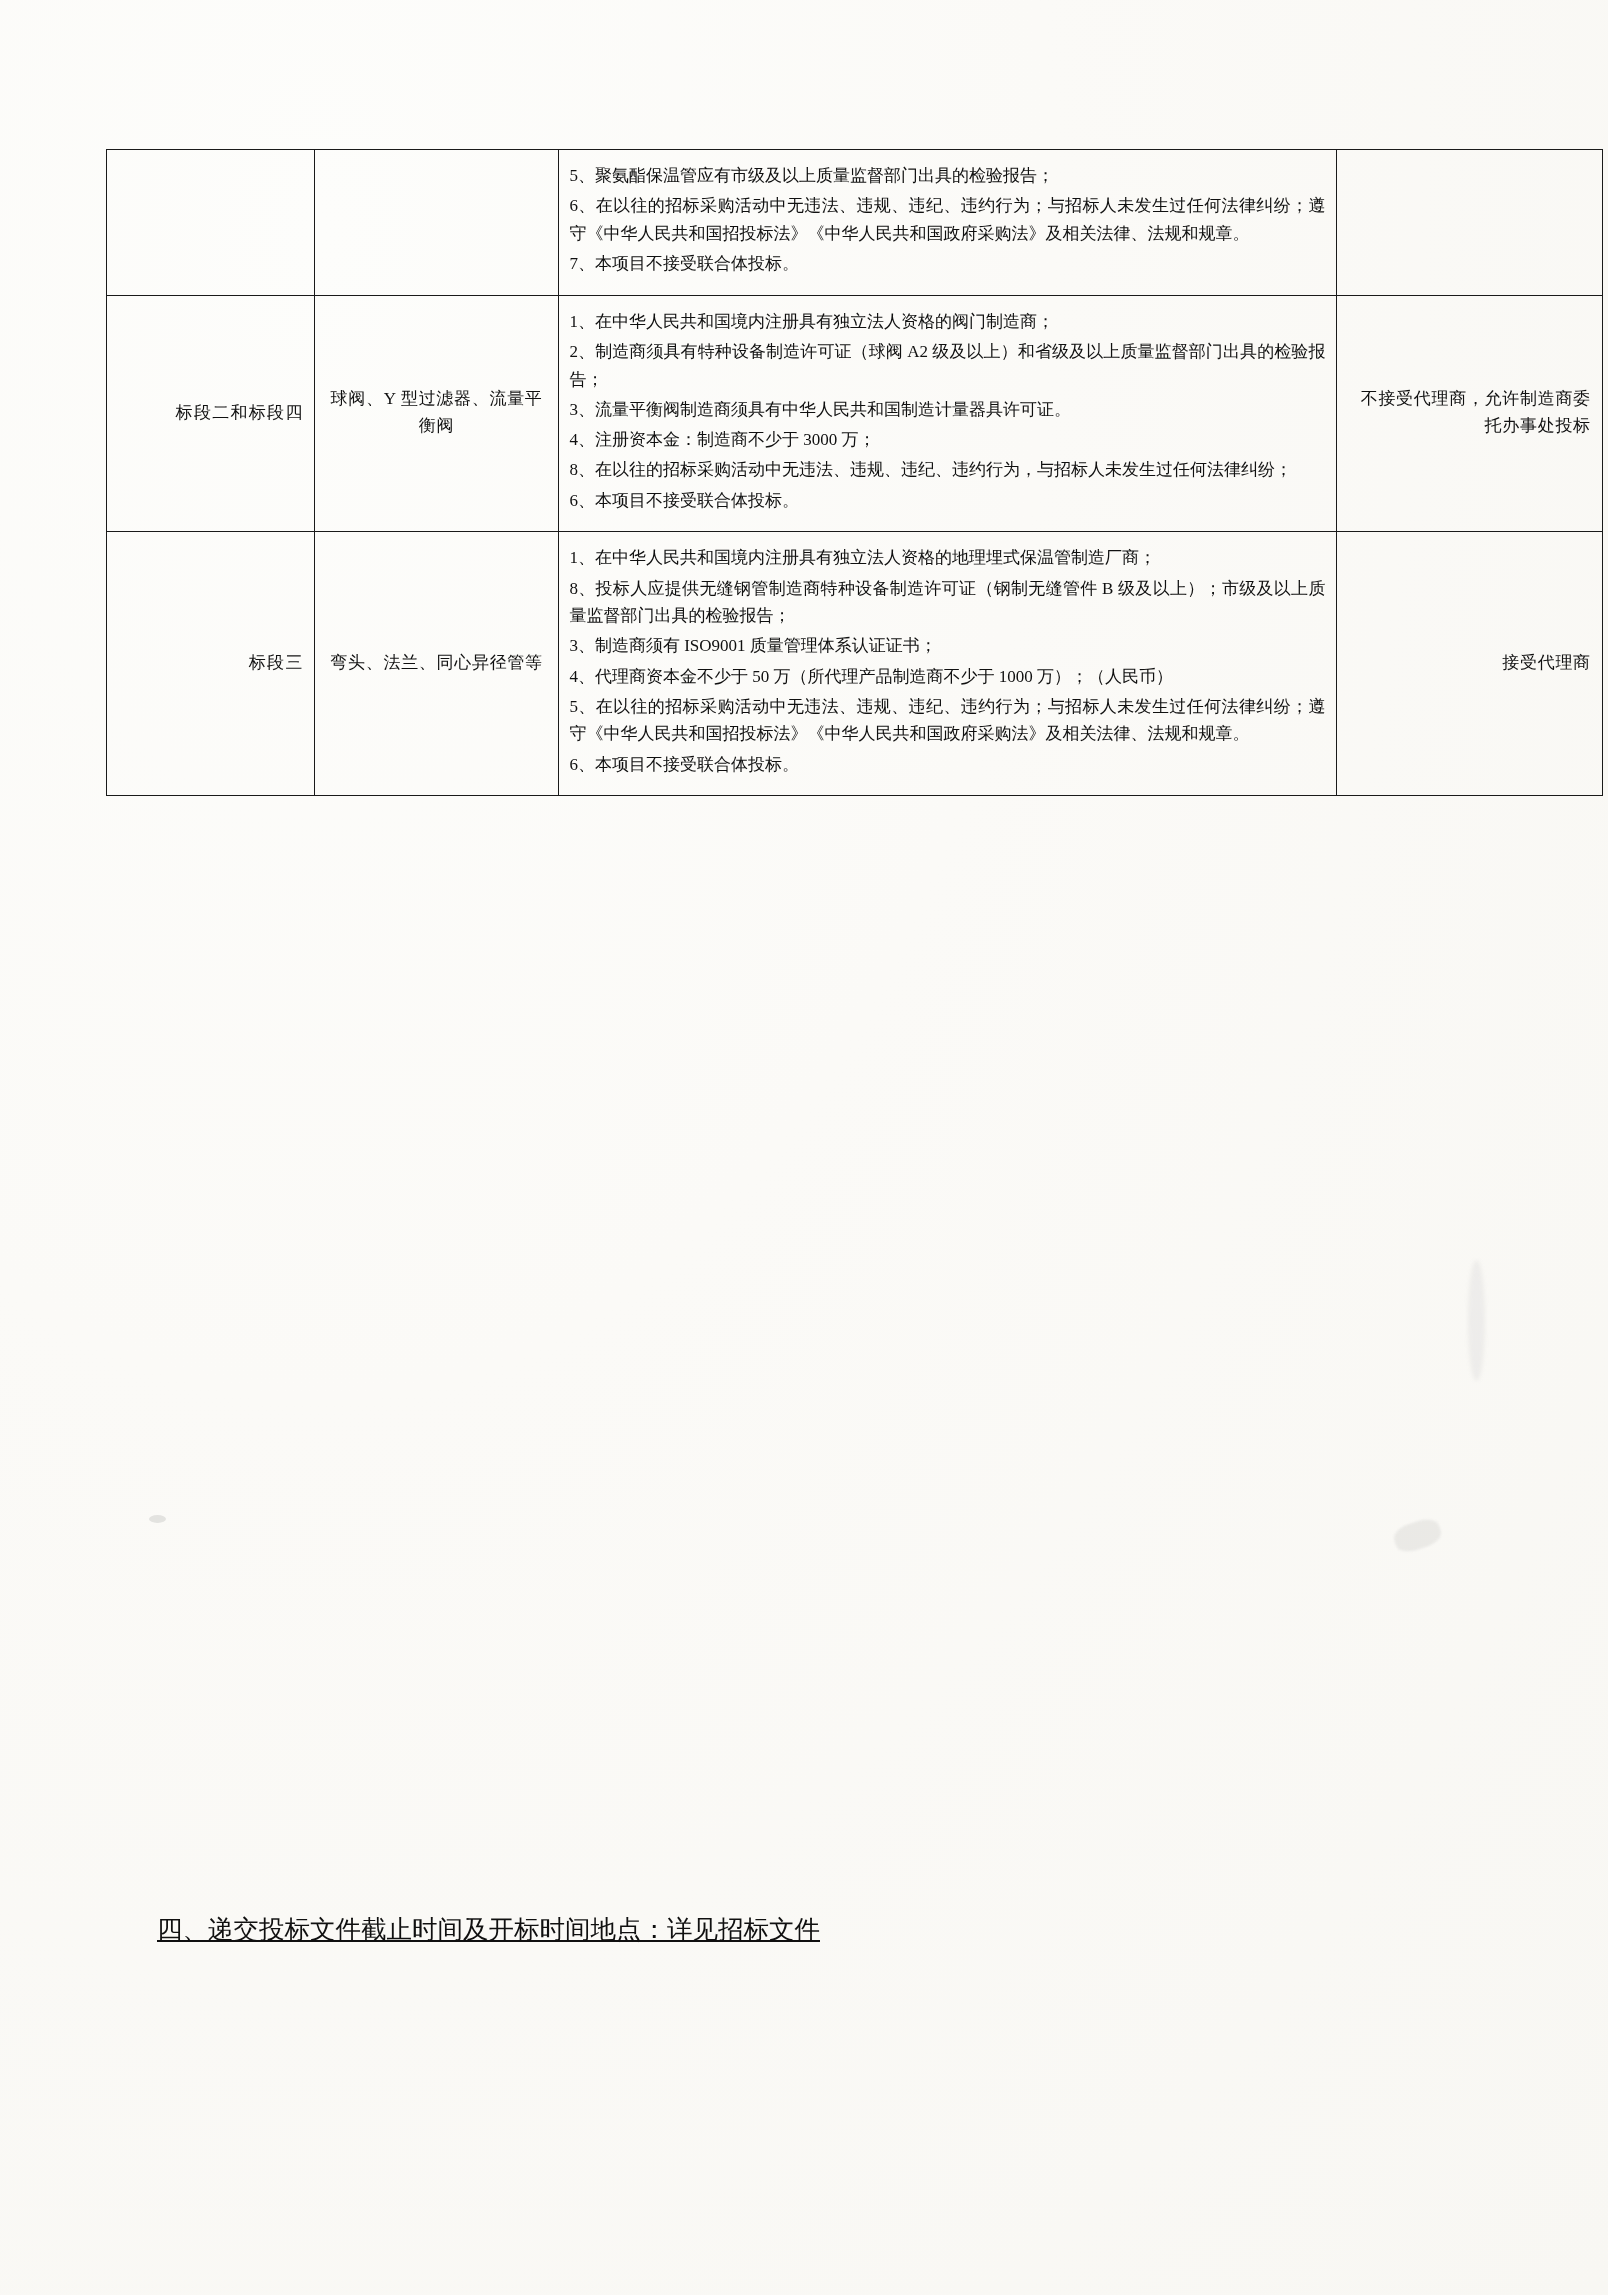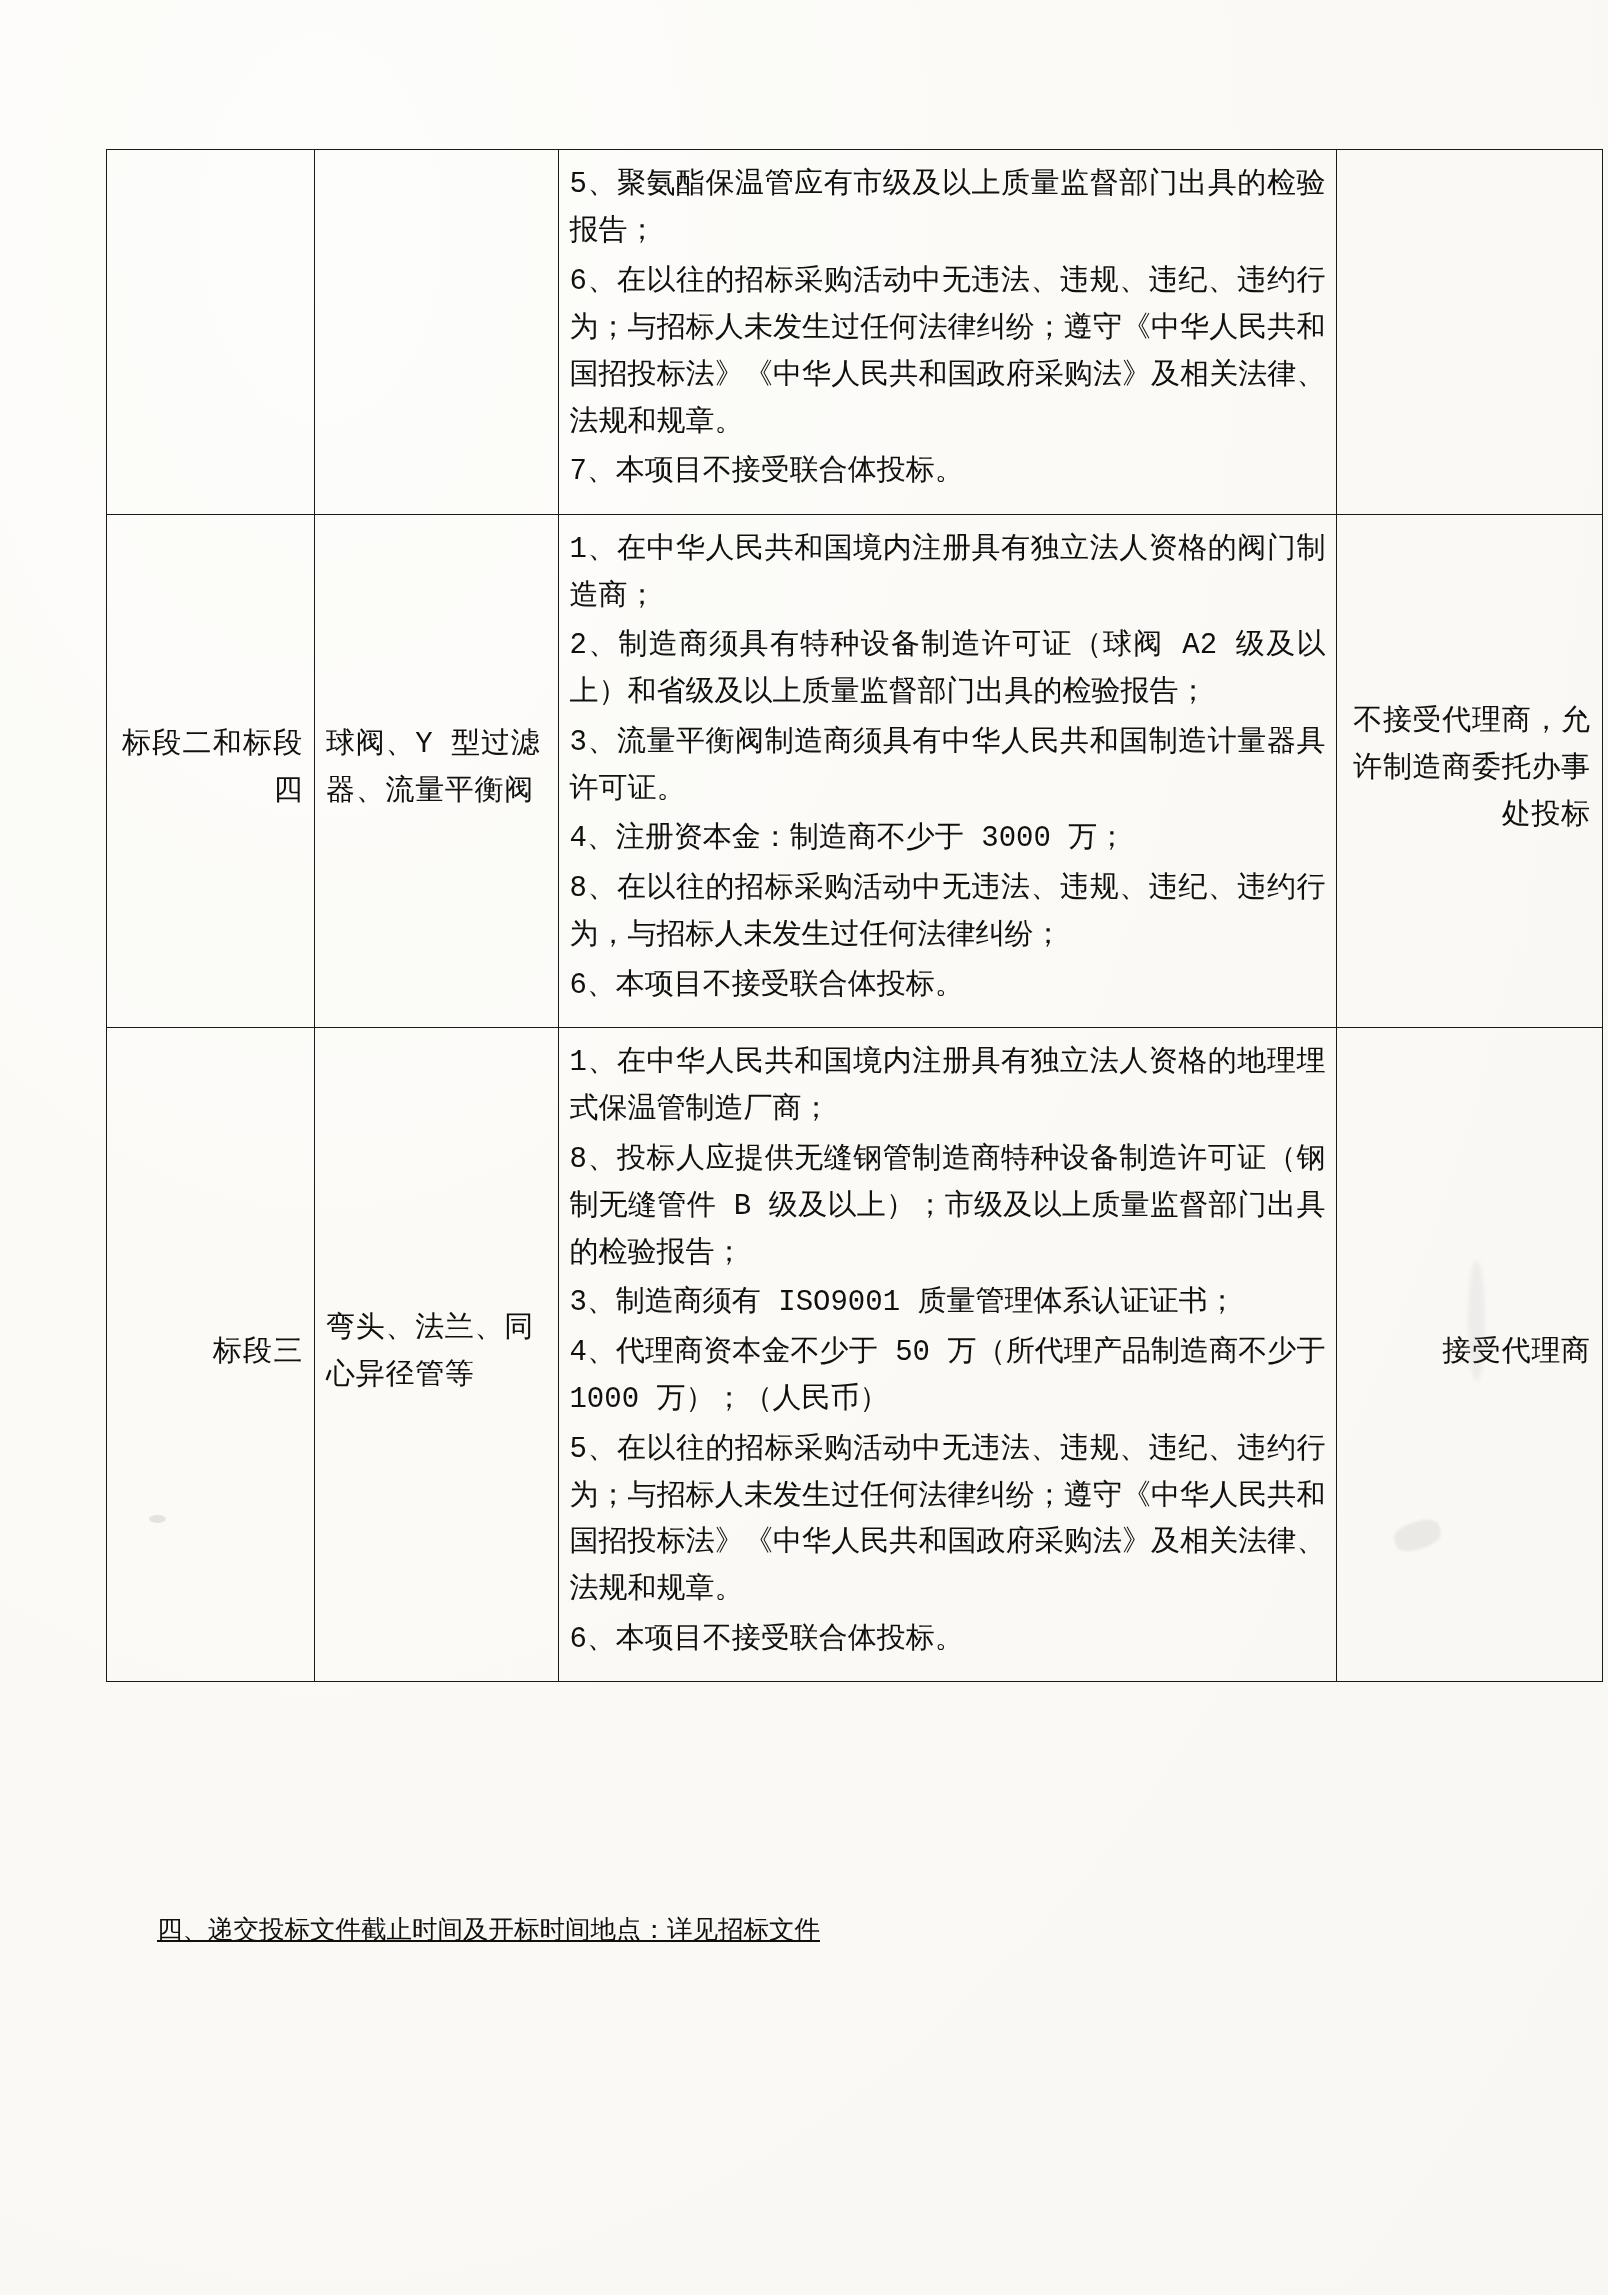--- a/index.html
+++ b/index.html
@@ -33,26 +33,25 @@
     left: 106px;
     top: 149px;
     width: 1407px;
     border-collapse: collapse;
     table-layout: fixed;
   }
   table.main td {
     border: 1.3px solid #1a1a1a;
     vertical-align: middle;
     padding: 12px 10.7px 14.7px 10.7px;
-    font-size: 29px;
+    font-size: 17px;
     line-height: 1.62;
-    font-family: Liberation Mono, monospace;
   }
   td.c1 { width: 186px; text-align: right; letter-spacing: 1.3px; }
-  td.c2 { width: 221px; text-align: left; letter-spacing: 0.7px; }
+  td.c2 { width: 221px; text-align: center; letter-spacing: 0.7px; }
   td.c3 { width: 756px; text-align: justify; text-justify: inter-ideograph; }
   td.c4 { width: 243px; text-align: right; letter-spacing: 0.7px; }
 
   td.c3 p {
     margin: 0 0 2.7px 0;
     text-indent: 0;
   }
   td.c1 .lines, td.c2 .lines, td.c4 .lines { display: block; }
 
   .body-text {

